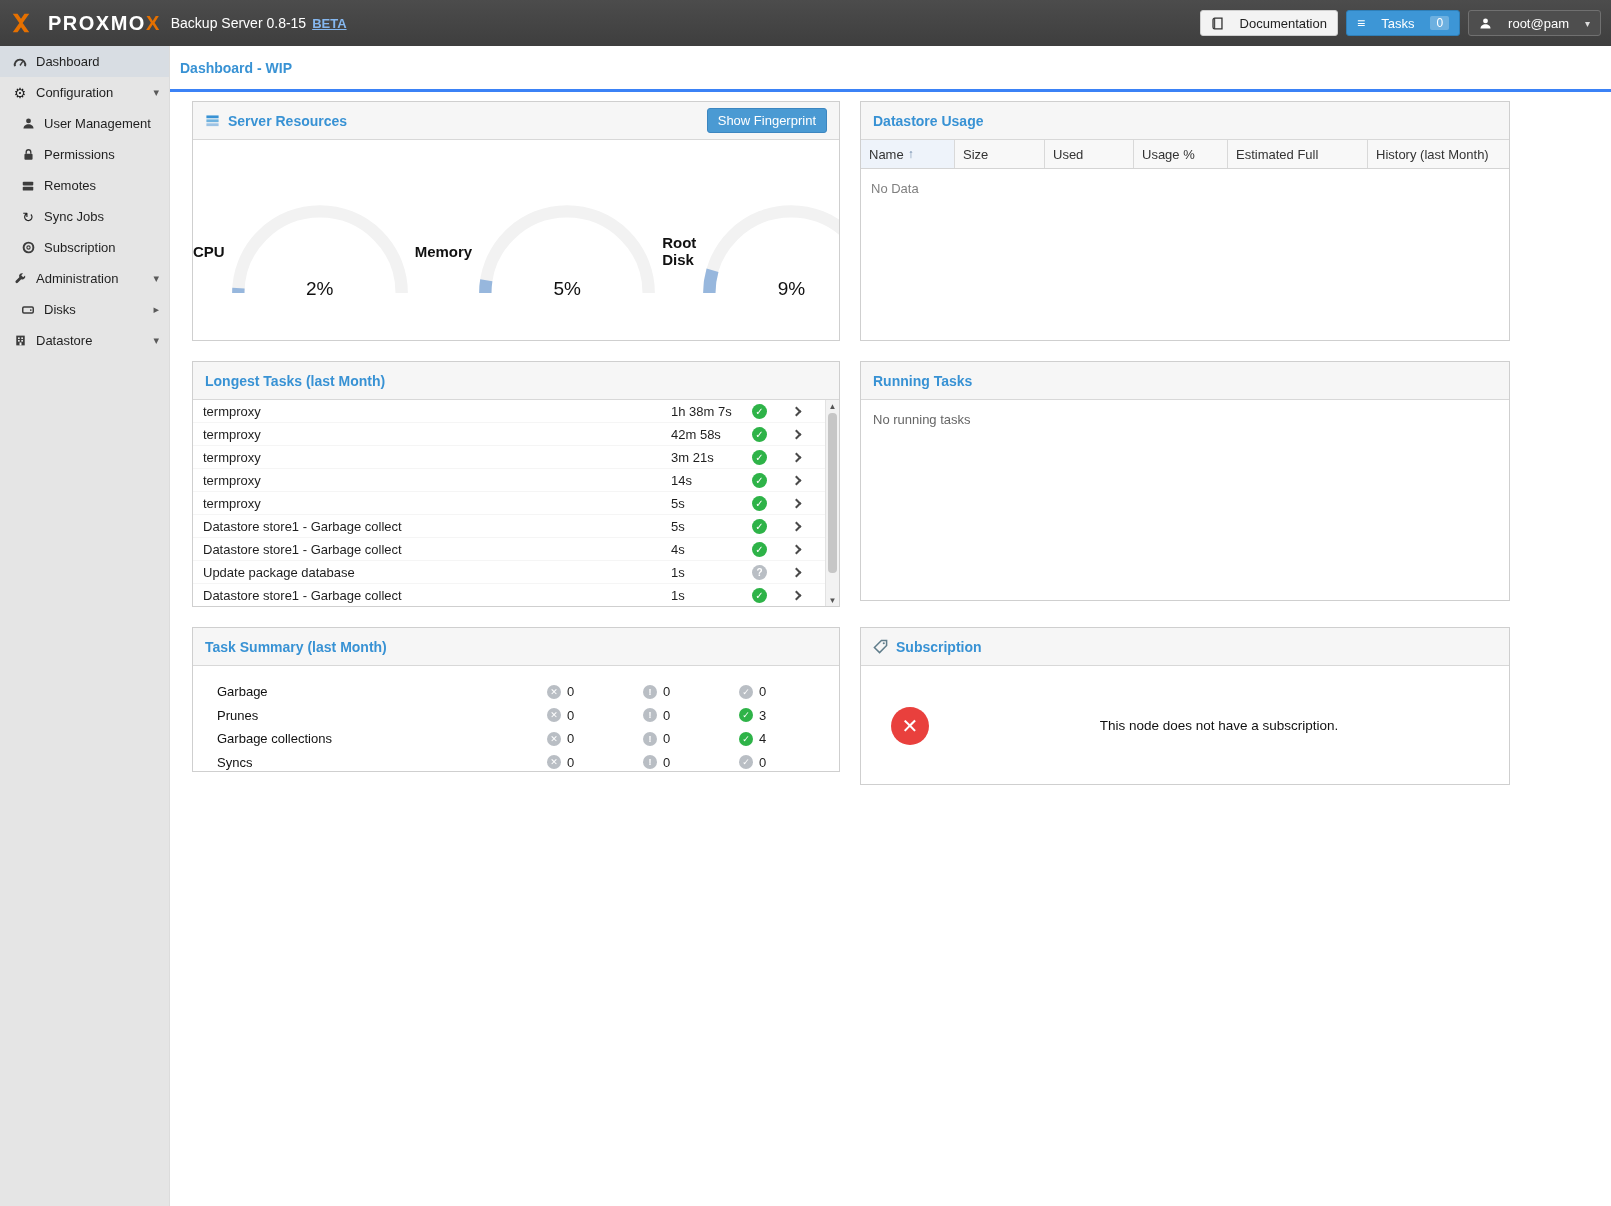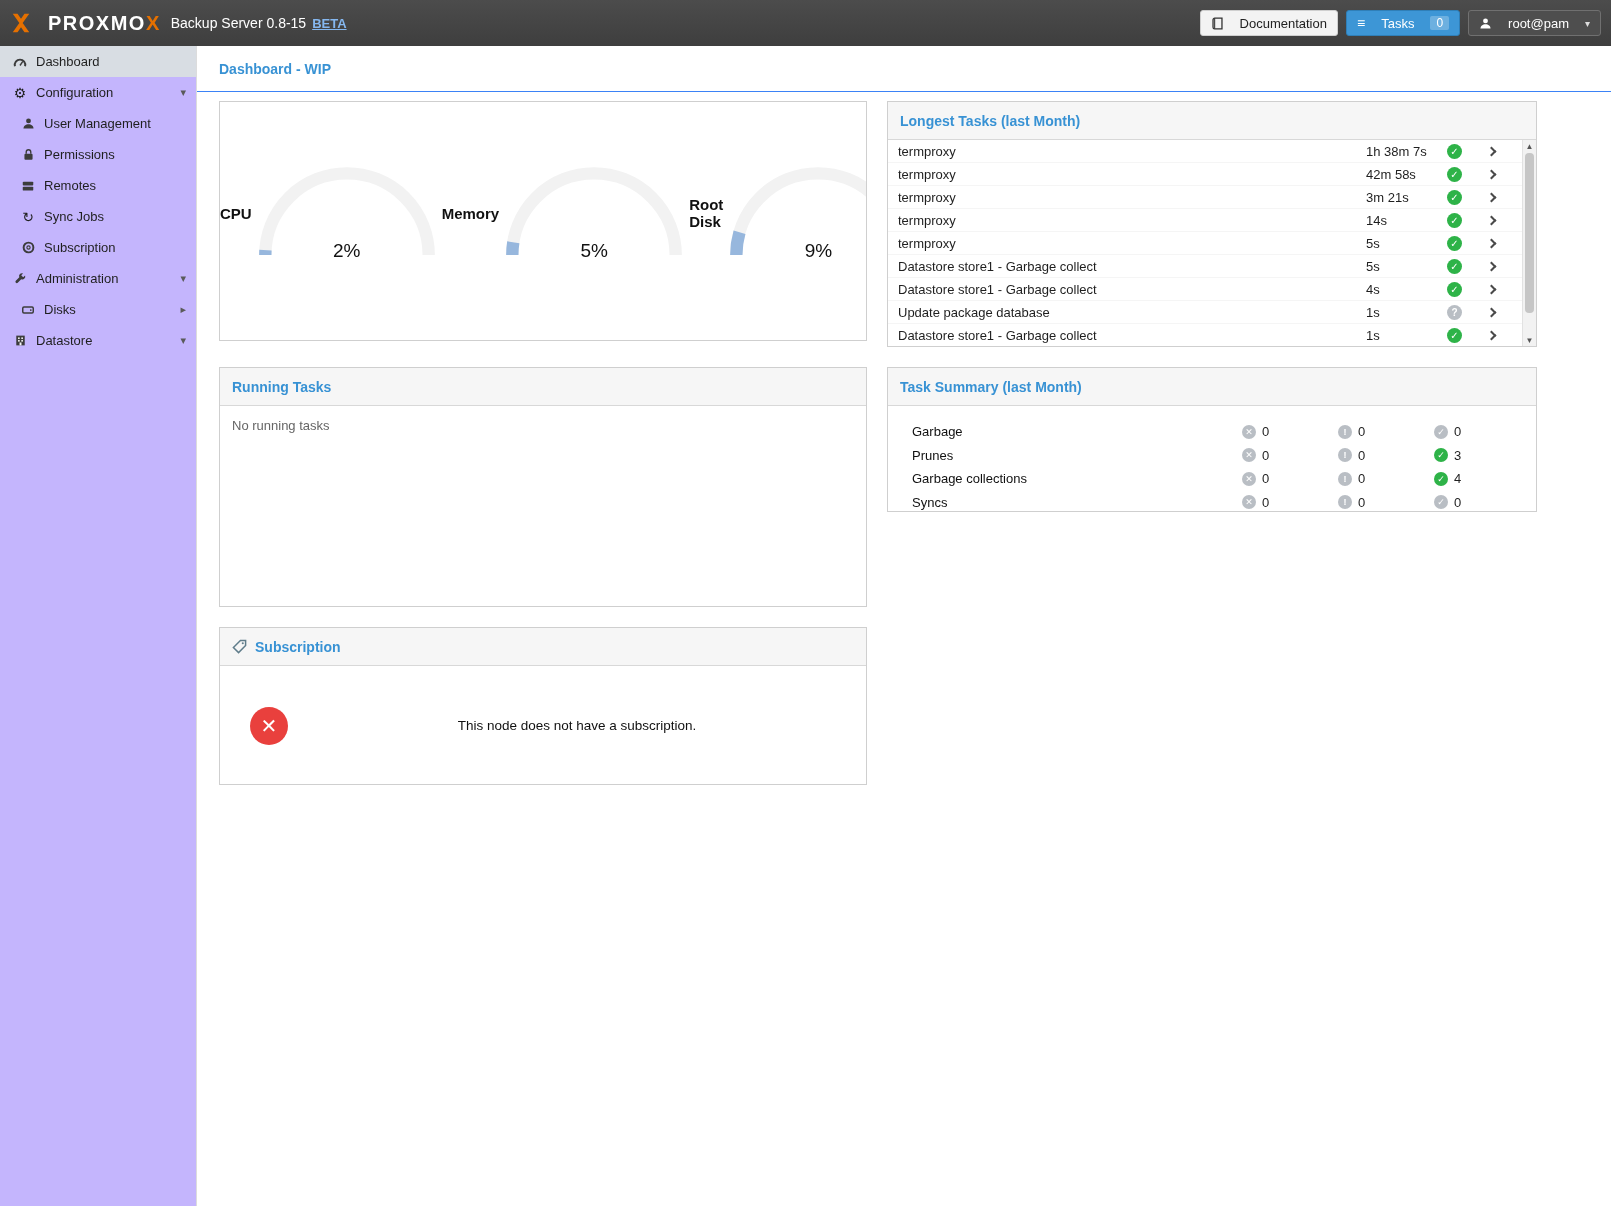--- a/index.html
+++ b/index.html
@@ -19,24 +19,24 @@
     font-size:13px; cursor:pointer; }
   .tb-doc { background:#f3f3f3; border:1px solid #cfcfcf; color:#222; }
   .tb-tasks { background:#3d96d6; border:1px solid #2f7fb8; color:#fff; }
   .tb-badge { background:rgba(255,255,255,.25); border-radius:2px; padding:0 6px; font-size:12px; }
   .tb-user { background:#4e4e4e; border:1px solid #707070; color:#fff; }
   .tb-caret { font-size:10px; color:#ddd; }
   .glyph { font-size:14px; line-height:1; }
 
   
   .main { display:flex; height:1160px; }
-  .sidebar { width:197px; background:#c4b5fd; border-right:1px solid #dcdcdc; padding-top:0; flex:none; }
+  .sidebar { width:170px; background:#e5e5e5; border-right:1px solid #dcdcdc; padding-top:0; flex:none; }
   .content { flex:1; display:flex; flex-direction:column; background:#fff; }
-  .content-header { height:46px; display:flex; align-items:center; padding-left:22px;
-    color:#3892d4; font-weight:bold; font-size:14px; border-bottom:1px solid #3b82f6; background:#fff; }
+  .content-header { height:46px; display:flex; align-items:center; padding-left:10px;
+    color:#3892d4; font-weight:bold; font-size:14px; border-bottom:3px solid #3b82f6; background:#fff; }
 
   
   .side-item { height:31px; display:flex; align-items:center; gap:8px; padding:0 8px 0 12px;
     font-size:13px; cursor:pointer; position:relative; color:#1f1f1f; }
   .side-item.child { padding-left:20px; }
   .side-item.selected { background:#d8dde3; }
   .side-icon { width:16px; display:inline-flex; justify-content:center; align-items:center; flex:none; }
   .expander { position:absolute; right:10px; color:#5a5a5a; font-size:11px; }
 
   
@@ -237,20 +237,29 @@
     </div>
   </div>
 
   <div class="content">
     <div class="content-header">Dashboard - WIP</div>
 
     <div class="panel-area">
       <div class="panel-grid">
 
         <div class="panel" style="height:240px">
+          <div class="panel-header">
+            <svg viewBox="0 0 16 16" width="15" height="15">
+              <rect x="1.5" y="2.6" width="13" height="3" fill="#3892d4"></rect>
+              <rect x="1.5" y="6.8" width="13" height="3" fill="#6fb3e0"></rect>
+              <rect x="1.5" y="11" width="13" height="3" fill="#9cc3e5"></rect>
+            </svg>
+            <span>Server Resources</span>
+            <button class="fingerprint-btn">Show Fingerprint</button>
+          </div>
           <div class="gauge-row">
             <div class="gauge-cell">
               <div class="gauge-label">CPU</div>
               <div class="gauge-wrap">
                 <svg viewBox="0 0 200 110" width="190" height="105">
                   <path d="M14 104 A86 86 0 0 1 186 104" fill="none" stroke="#f2f2f2" stroke-width="13"></path>
                   <path d="M14 104 A86 86 0 0 1 186 104" fill="none" stroke="#97b7dd" stroke-width="13" stroke-dasharray="5.4 540.4"></path>
                 </svg>
                 <span class="gauge-pct">2%</span>
               </div>
@@ -271,20 +280,37 @@
                 <svg viewBox="0 0 200 110" width="190" height="105">
                   <path d="M14 104 A86 86 0 0 1 186 104" fill="none" stroke="#f2f2f2" stroke-width="13"></path>
                   <path d="M14 104 A86 86 0 0 1 186 104" fill="none" stroke="#97b7dd" stroke-width="13" stroke-dasharray="24.3 540.4"></path>
                 </svg>
                 <span class="gauge-pct">9%</span>
               </div>
             </div>
           </div>
         </div>
 
+        <div class="panel" style="height:240px">
+          <div class="panel-header">
+            <span>Datastore Usage</span>
+          </div>
+          <div class="du-header">
+            <div class="du-th sorted">
+              <span>Name</span>
+              <span class="sort-arrow">↑</span>
+            </div>
+            <div class="du-th">Size</div>
+            <div class="du-th">Used</div>
+            <div class="du-th">Usage %</div>
+            <div class="du-th">Estimated Full</div>
+            <div class="du-th" style="border-right:none">History (last Month)</div>
+          </div>
+          <div class="empty-text">No Data</div>
+        </div>
 
         <div class="panel" style="height:246px">
           <div class="panel-header">
             <span>Longest Tasks (last Month)</span>
           </div>
           <div class="lt-body">
             <div class="lt-rows">
               <div class="lt-row">
                 <div class="lt-name">termproxy</div>
                 <div class="lt-dur">1h 38m 7s</div>

